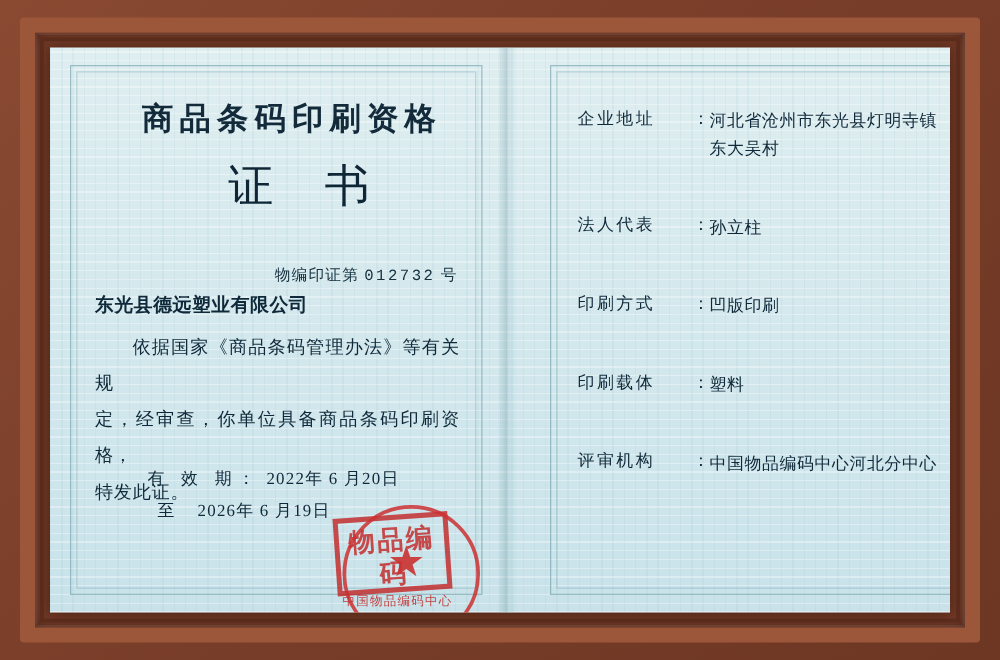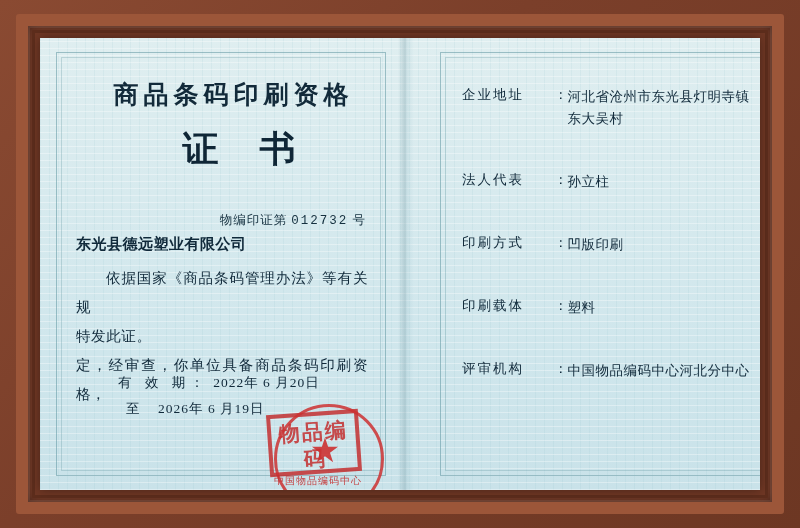--- a/index.html
+++ b/index.html
@@ -102,21 +102,21 @@
     font-weight: 700;
     color: #122a3a;
     font-family: "Liberation Serif", "DejaVu Serif", serif;
     padding-left: 25px;
   }
   .cert-big {
     margin-top: 14px;
     text-align: center;
     font-size: 36px;
     letter-spacing: 16px;
-    font-weight: 700;
+    font-weight: 400;
     color: #0f2636;
     text-indent: 16px;
     margin-left: 36px;
   }
   .cert-sub {
     margin-top: 10px;
     text-align: center;
     font-size: 17px;
     letter-spacing: 6px;
     color: #14303f;
@@ -281,22 +281,22 @@
       <div class="code-row">
         <span>物编印证第</span>
         <span class="num">012732</span>
         <span>号</span>
       </div>
 
       <div class="company">东光县德远塑业有限公司</div>
 
       <div class="body-text">
         <p class="indent">依据国家《商品条码管理办法》等有关规</p>
+        <p>定，经审查，你单位具备商品条码印刷资格，</p>
         <p>特发此证。</p>
-        <p>定，经审查，你单位具备商品条码印刷资格，</p>
       </div>
 
       <div class="valid-block">
         <div>
           <span class="valid-label">有 效 期：</span>
           <span>2022年 6 月20日</span>
         </div>
         <div class="valid-line2">
           <span>至</span>
           &nbsp;&nbsp;

